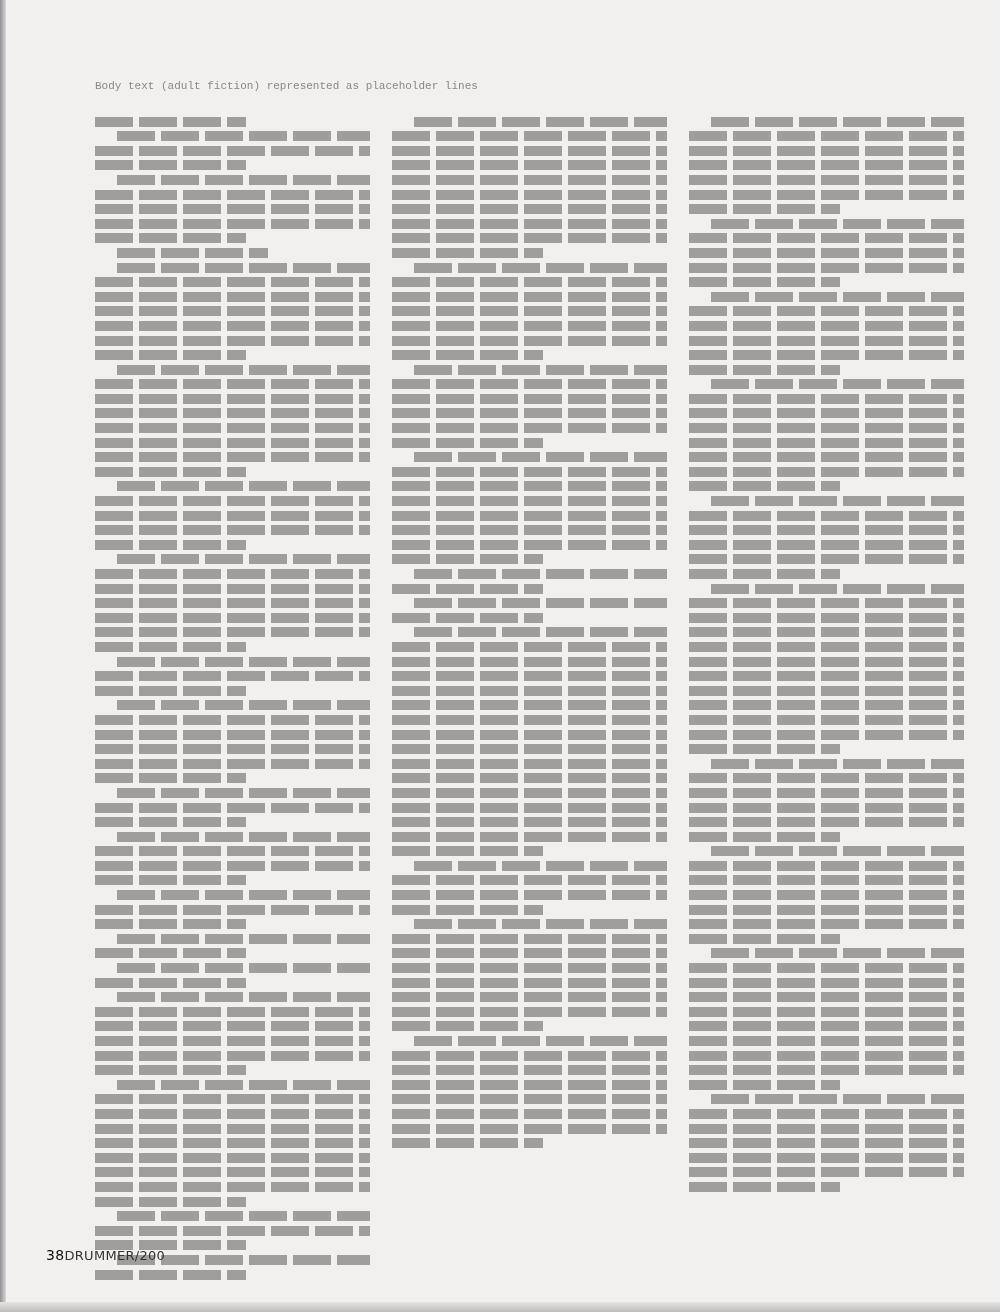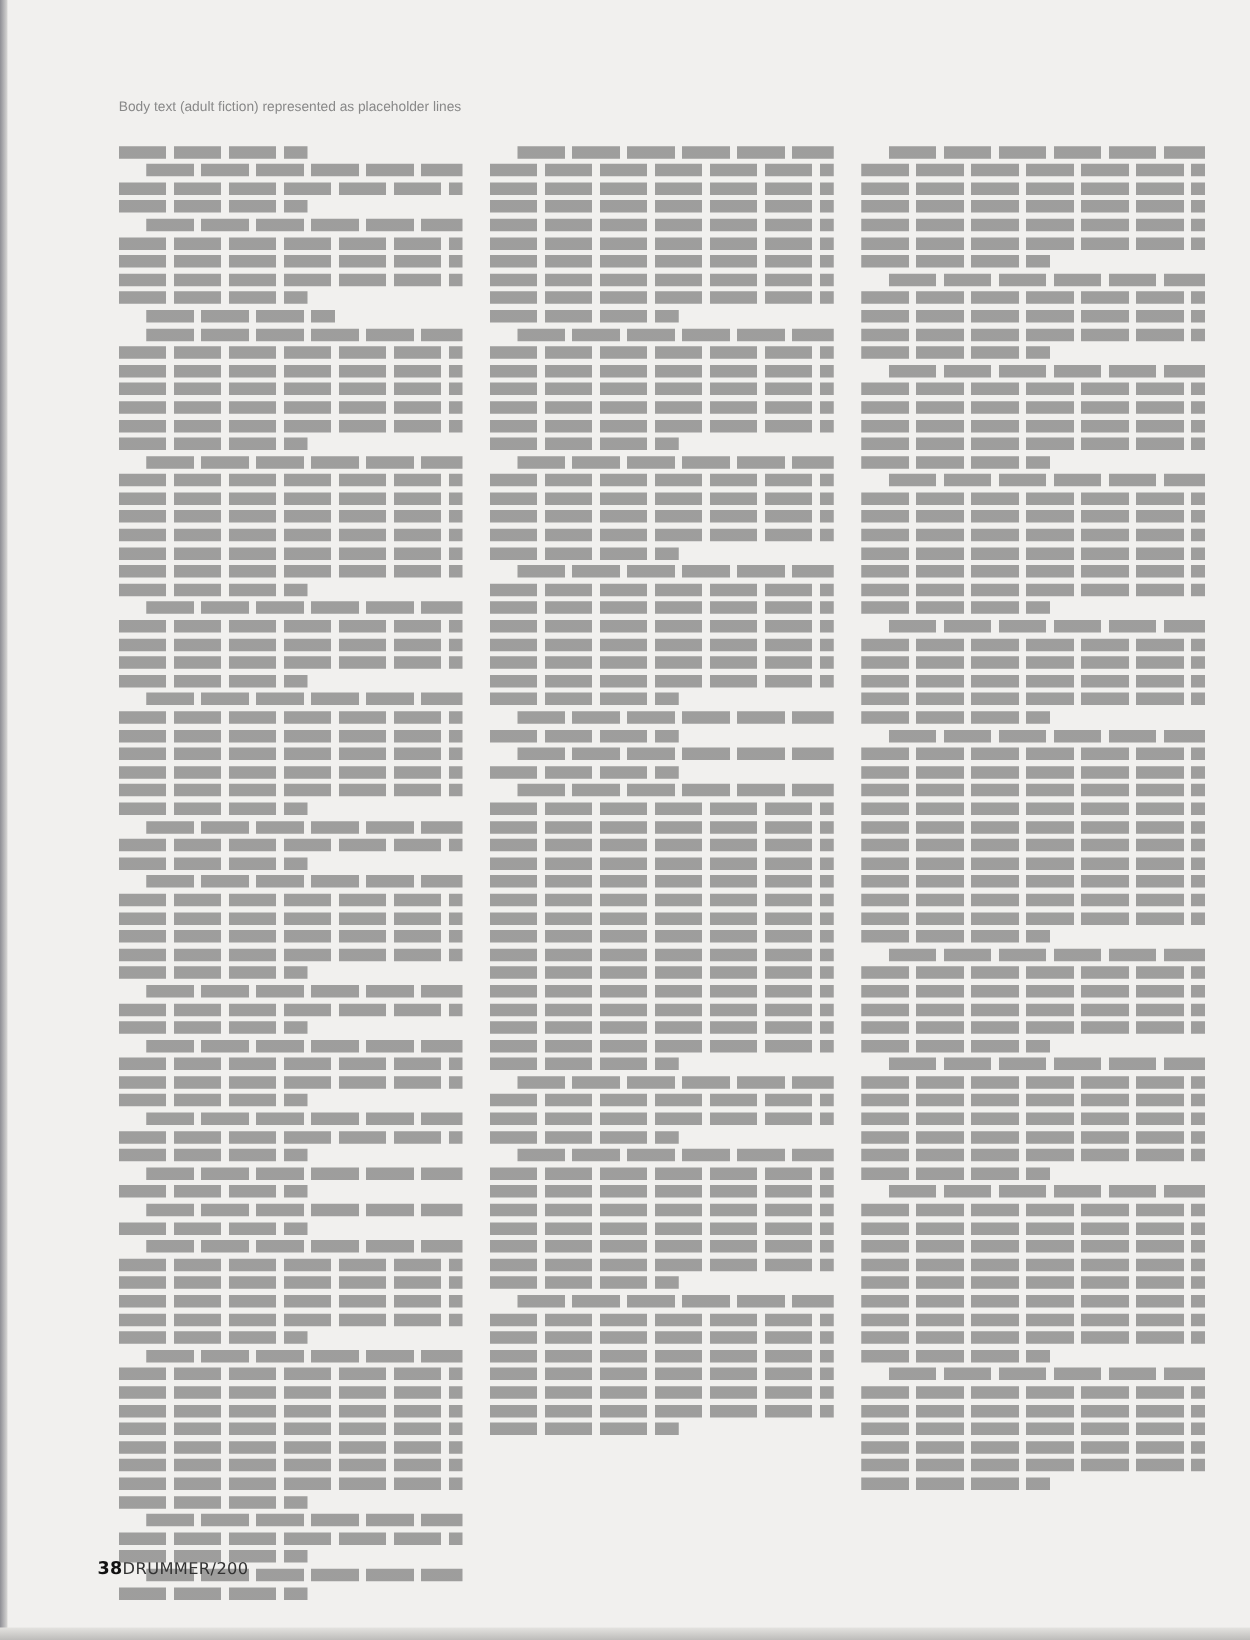--- a/index.html
+++ b/index.html
@@ -34,24 +34,24 @@
       background: repeating-linear-gradient(to right, #5a5a5a 0 38px, transparent 38px 44px);
       opacity: 0.55;
     }
     .redacted-line.indent { margin-left: 22px; }
     .redacted-line.short { width: 55%; }
     .folio {
       position: absolute; left: 46px; top: 1247px;
       font-family: "DejaVu Sans", sans-serif; font-size: 13px; color: #333;
       letter-spacing: 0.3px;
     }
-    .folio .pagenum { font-weight: bold; font-size: 14px; color: #111; margin-left: 32px; }
+    .folio .pagenum { font-weight: normal; font-size: 14px; color: #111; }
     .notice {
       position: absolute; left: 95px; top: 80px;
-      font-family: Liberation Sans, sans-serif; font-size: 11px; color: #888;
+      font-family: Liberation Mono, monospace; font-size: 11px; color: #888;
     }
   </style>
 </head>
 <body>
 
 <div class="page-edge"></div>
 
 <div class="notice">Body text (adult fiction) represented as placeholder lines</div>
 
 <div class="columns">

